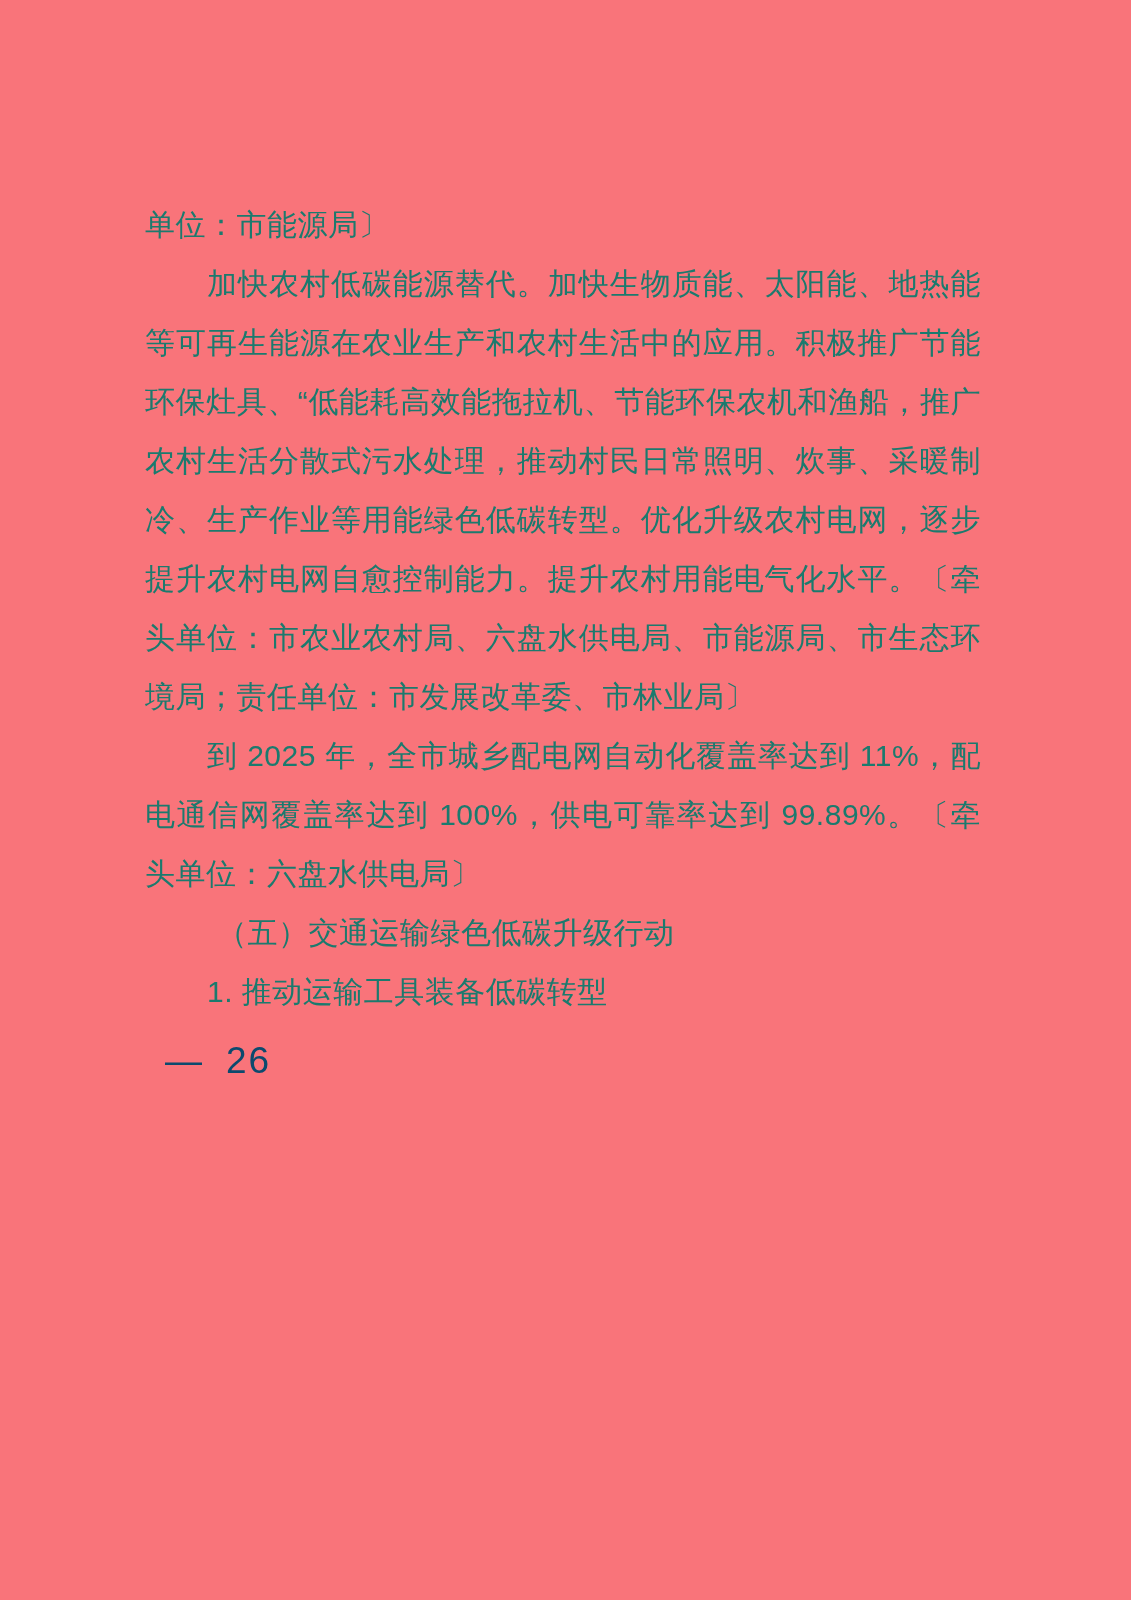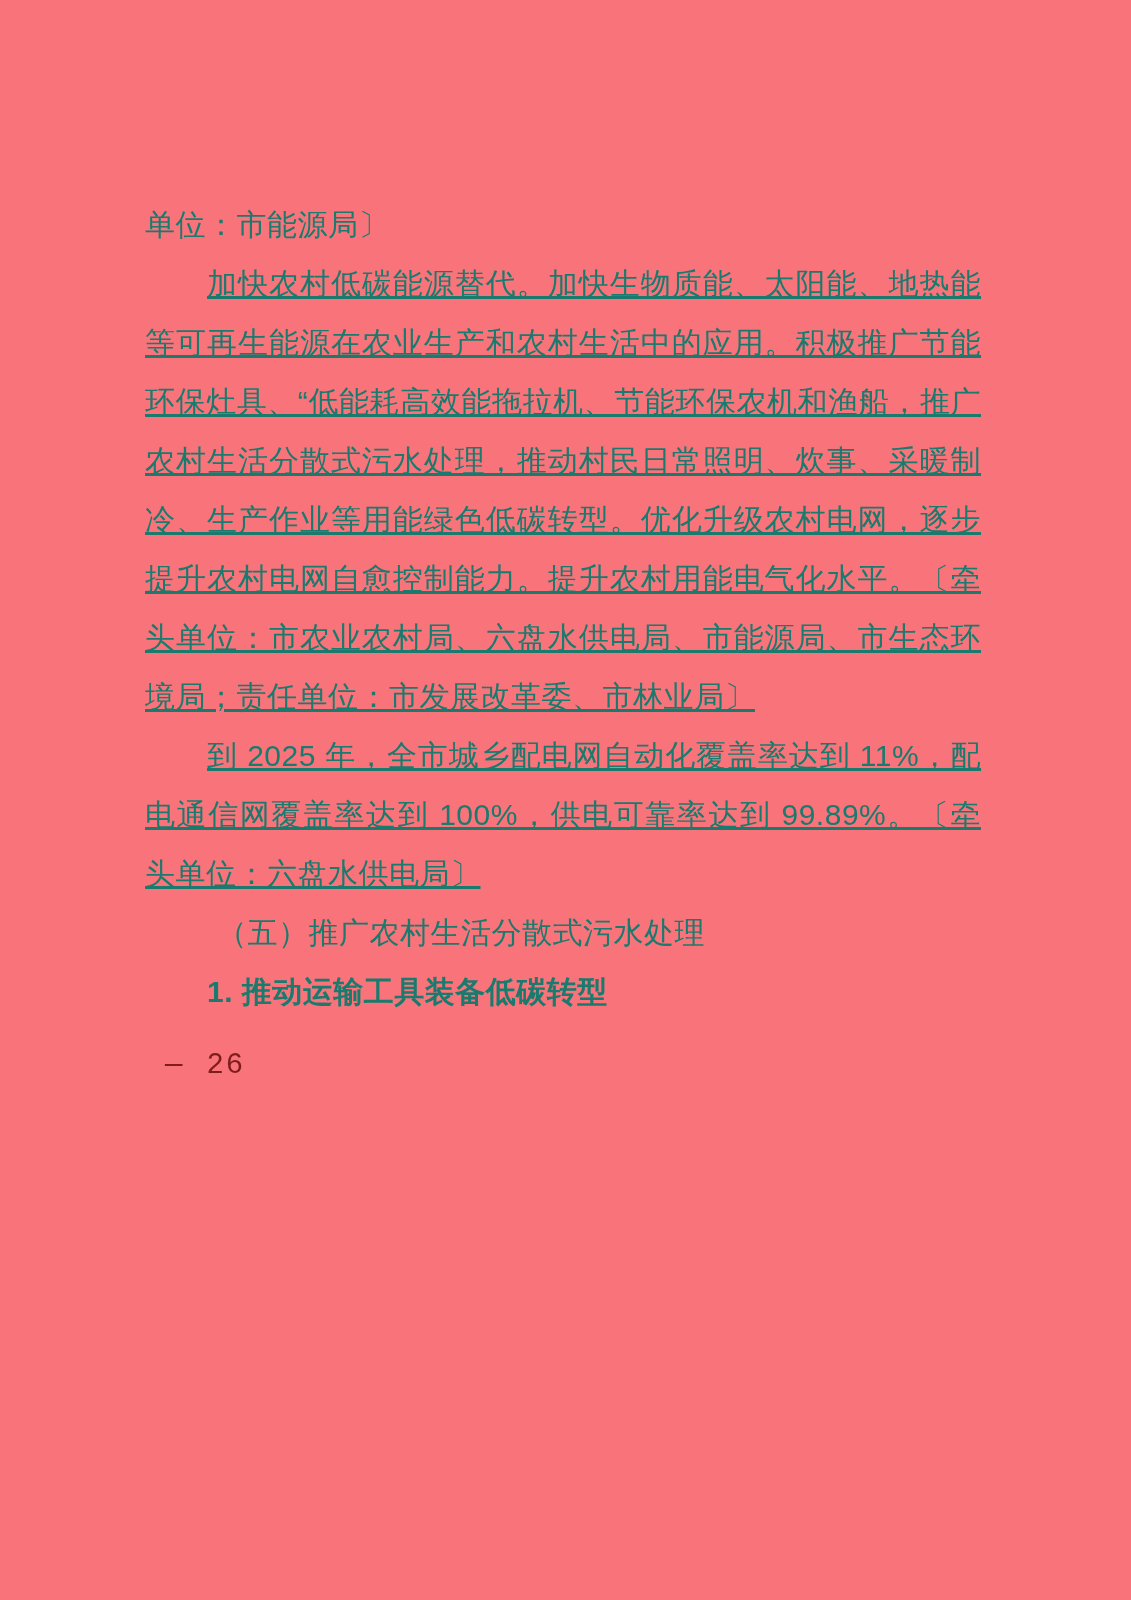--- a/index.html
+++ b/index.html
@@ -27,53 +27,52 @@
     letter-spacing: 0.5px;
     text-align: justify;
     font-family: "Liberation Sans", sans-serif;
   }
   .para {
     margin: 0;
     text-indent: 0;
   }
   .para.indent {
     text-indent: 62px;
-    text-decoration: underline;
   }
   .para.heading-num {
     text-indent: 62px;
-    font-weight: bold;
+    font-weight: normal;
   }
   .para.section-title {
     text-indent: 72px;
   }
   .footer {
     position: absolute;
     left: 165px;
     bottom: 110px;
-    color: #7f1d1d;
-    font-size: 29px;
+    color: #0c4a6e;
+    font-size: 37px;
     letter-spacing: 2px;
-    font-family: Liberation Mono, monospace;
+    font-family: Liberation Sans, sans-serif;
   }
   .footer .dash {
     display: inline-block;
     margin-right: 22px;
   }
 </style>
 </head>
 <body>
 
 <div class="page">
 
   <div class="doc-body">
     <p class="para">单位：市能源局〕</p>
     <p class="para indent">加快农村低碳能源替代。加快生物质能、太阳能、地热能等可再生能源在农业生产和农村生活中的应用。积极推广节能环保灶具、“低能耗高效能拖拉机、节能环保农机和渔船，推广农村生活分散式污水处理，推动村民日常照明、炊事、采暖制冷、生产作业等用能绿色低碳转型。优化升级农村电网，逐步提升农村电网自愈控制能力。提升农村用能电气化水平。〔牵头单位：市农业农村局、六盘水供电局、市能源局、市生态环境局；责任单位：市发展改革委、市林业局〕</p>
     <p class="para indent">到 2025 年，全市城乡配电网自动化覆盖率达到 11%，配电通信网覆盖率达到 100%，供电可靠率达到 99.89%。〔牵头单位：六盘水供电局〕</p>
-    <p class="para section-title">（五）推广农村生活分散式污水处理</p>
+    <p class="para section-title">（五）交通运输绿色低碳升级行动</p>
     <p class="para heading-num">1. 推动运输工具装备低碳转型</p>
   </div>
 
   <div class="footer">
     <span class="dash">—</span><span>26</span>
   </div>
 
 </div>
 
 </body></html>

